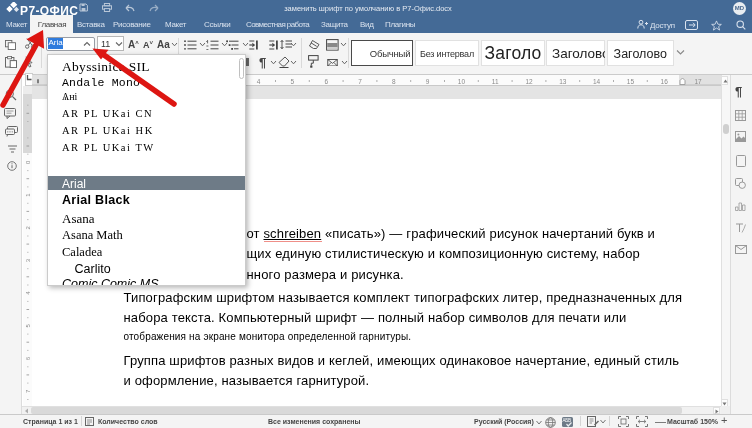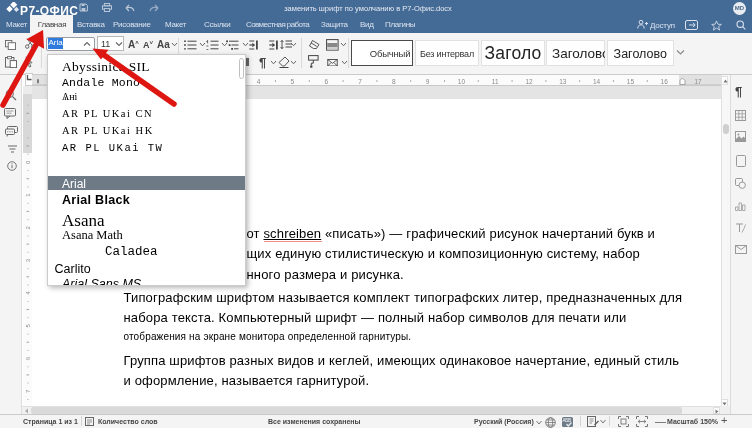--- a/index.html
+++ b/index.html
@@ -414,28 +414,28 @@
 <div class="abs" style="left:667px;top:418px;font-size:7px;font-weight:bold;color:#454545;">Масштаб 150%</div>
 <div class="abs" style="left:721px;top:414px;font-size:11px;color:#555;">+</div>
 
 <div class="abs" style="left:46.5px;top:54px;width:199px;height:231.5px;background:#fff;border:1px solid #cbcbcb;box-shadow:2px 2px 5px rgba(0,0,0,0.28);overflow:hidden;">
   <div class="abs" style="left:0px;top:120.5px;width:199px;height:14px;background:#6e7b87;"></div>
   <div class="abs" style="left:14.5px;top:3.5px;font-family:'Liberation Serif',serif;font-size:13.5px;letter-spacing:0.3px;color:#000;">Abyssinica SIL</div>
   <div class="abs" style="left:14.5px;top:21px;font-family:'Liberation Mono',monospace;font-size:11.5px;letter-spacing:0.2px;color:#000;">Andale Mono</div>
   <div class="abs" style="left:14.5px;top:36px;font-family:'Liberation Serif',serif;font-size:10px;color:#000;">Ѧні</div>
   <div class="abs" style="left:14.5px;top:53px;font-family:'Liberation Serif',serif;font-size:10.5px;letter-spacing:1.5px;color:#000;">AR PL UKai CN</div>
   <div class="abs" style="left:14.5px;top:70px;font-family:'Liberation Serif',serif;font-size:10.5px;letter-spacing:1.5px;color:#000;">AR PL UKai HK</div>
-  <div class="abs" style="left:14.5px;top:86.5px;font-family:Liberation Mono, monospace;font-size:10.5px;letter-spacing:1.5px;color:#000;text-align:right;">AR PL UKai TW</div>
+  <div class="abs" style="left:14.5px;top:86.5px;font-family:Liberation Serif, serif;font-size:10.5px;letter-spacing:1.5px;color:#000;text-align:right;">AR PL UKai TW</div>
   <div class="abs" style="left:14.5px;top:122px;font-size:12px;color:#fff;">Arial</div>
   <div class="abs" style="left:14.5px;top:138px;font-size:12.5px;font-weight:900;letter-spacing:0.3px;color:#000;">Arial Black</div>
-  <div class="abs" style="left:14.5px;top:156px;font-family:'Liberation Serif',serif;font-size:17px;color:#000;">Asana</div>
+  <div class="abs" style="left:14.5px;top:156px;font-family:'Liberation Serif',serif;font-size:13px;color:#000;">Asana</div>
   <div class="abs" style="left:14.5px;top:173px;font-family:'Liberation Serif',serif;font-size:12.5px;color:#000;">Asana Math</div>
-  <div class="abs" style="left:14.5px;top:190px;font-family:Liberation Mono, monospace;font-size:12.5px;color:#000;margin-left:43px;">Caladea</div>
-  <div class="abs" style="left:7px;top:206.5px;font-size:12.5px;color:#000;">Carlito</div>
-  <div class="abs" style="left:14.5px;top:222px;font-style:italic;font-size:12.5px;color:#000;">Arial Sans MS</div>
+  <div class="abs" style="left:14.5px;top:190px;font-family:Liberation Serif, serif;font-size:12.5px;color:#000;">Caladea</div>
+  <div class="abs" style="left:27px;top:206.5px;font-size:12.5px;color:#000;">Carlito</div>
+  <div class="abs" style="left:14.5px;top:222px;font-style:italic;font-size:12.5px;color:#000;">Comic Comic MS</div>
   <div class="abs" style="left:191px;top:3px;width:5px;height:21px;background:#fff;border:1px solid #c0c0c0;border-radius:3px;"></div>
 </div>
 
 <svg class="abs" style="left:0;top:0;pointer-events:none;" width="752" height="428" viewBox="0 0 752 428">
   <g>
     <path d="M3 105 L36 45" stroke="#dd1612" stroke-width="5.5" stroke-linecap="round"></path>
     <path d="M43 30 L44.1 48.8 L26.5 39.2 Z" fill="#dd1612"></path>
     <path d="M174 104 L104 55" stroke="#dd1612" stroke-width="5.5" stroke-linecap="round"></path>
     <path d="M92.5 48.5 L108.5 49.8 L101 59.5 Z" fill="#dd1612"></path>
   </g>

